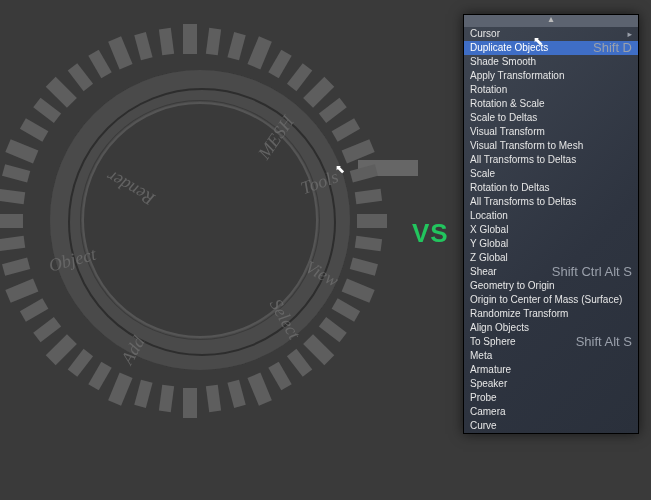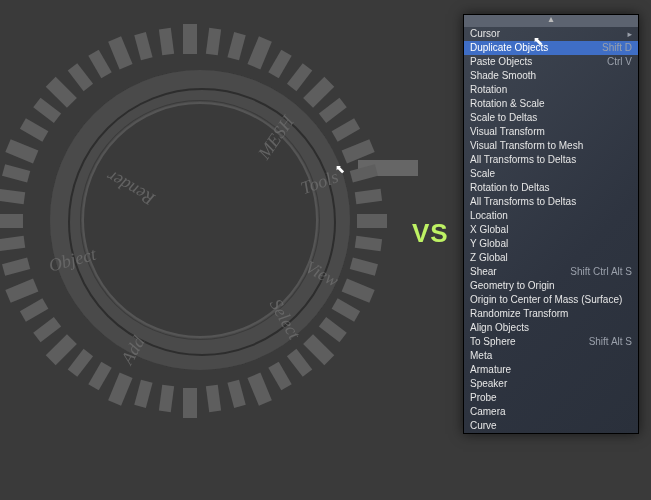--- a/index.html
+++ b/index.html
@@ -13,21 +13,21 @@
     color: #ccc;
     font-size: 11px;
     user-select: none;
   }
 
   
   .vs {
     position: absolute;
     left: 412px;
     top: 218px;
-    color: #bef264;
+    color: #22c55e;
     font-weight: bold;
     font-size: 26px;
     letter-spacing: 1px;
   }
 
   
   .pie-wrap {
     position: absolute;
     left: 200px;
     top: 220px;
@@ -131,21 +131,21 @@
     justify-content: space-between;
     align-items: center;
     padding: 0 6px;
     height: 14px;
     line-height: 14px;
     white-space: nowrap;
   }
   .menu-item.hl { background: #3f6ec6; color: #fff; }
   .menu-item .shortcut {
     color: #9aa0ab;
-    font-size: 10px;
+    font-size: 13px;
     margin-left: 8px;
   }
   .menu-item .sub::after {
     content: "\25B8"; 
     color: #9aa0ab;
     font-size: 9px;
     margin-left: 8px;
   }
 
   .cursor2 {
@@ -231,25 +231,24 @@
   <div id="menu-items">
       <div class="menu-item">
         <span>Cursor</span>
         <span class="sub"></span>
       </div>
       <div class="menu-item hl">
         <span>Duplicate Objects</span>
         <span class="shortcut">Shift D</span>
       </div>
       <div class="menu-item">
-        <span>Paste Objects</span>
-        <span class="shortcut">Ctrl V</span>
-      </div>
-      <div class="menu-item">
         <span>Shade Smooth</span>
+      </div>
+      <div class="menu-item">
+        <span>Apply Transformation</span>
       </div>
       <div class="menu-item">
         <span>Rotation</span>
       </div>
       <div class="menu-item">
         <span>Rotation &amp; Scale</span>
       </div>
       <div class="menu-item">
         <span>Scale to Deltas</span>
       </div>

